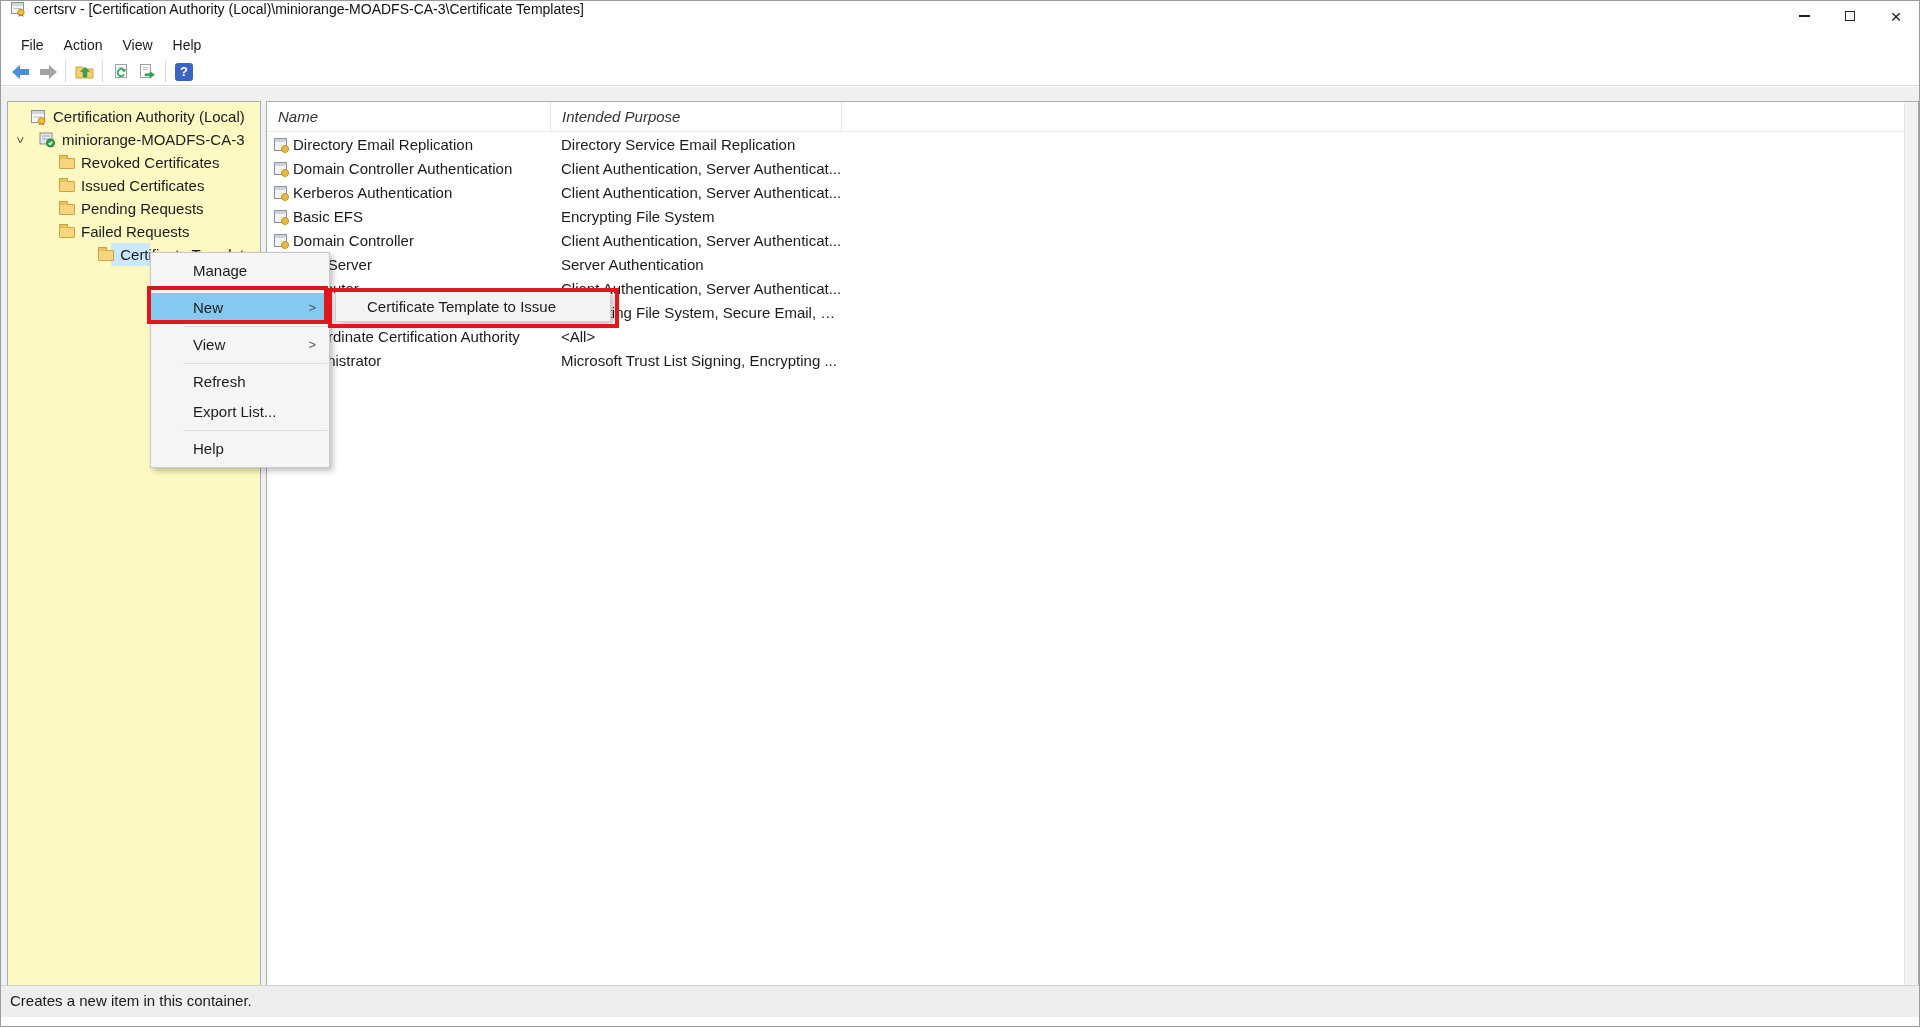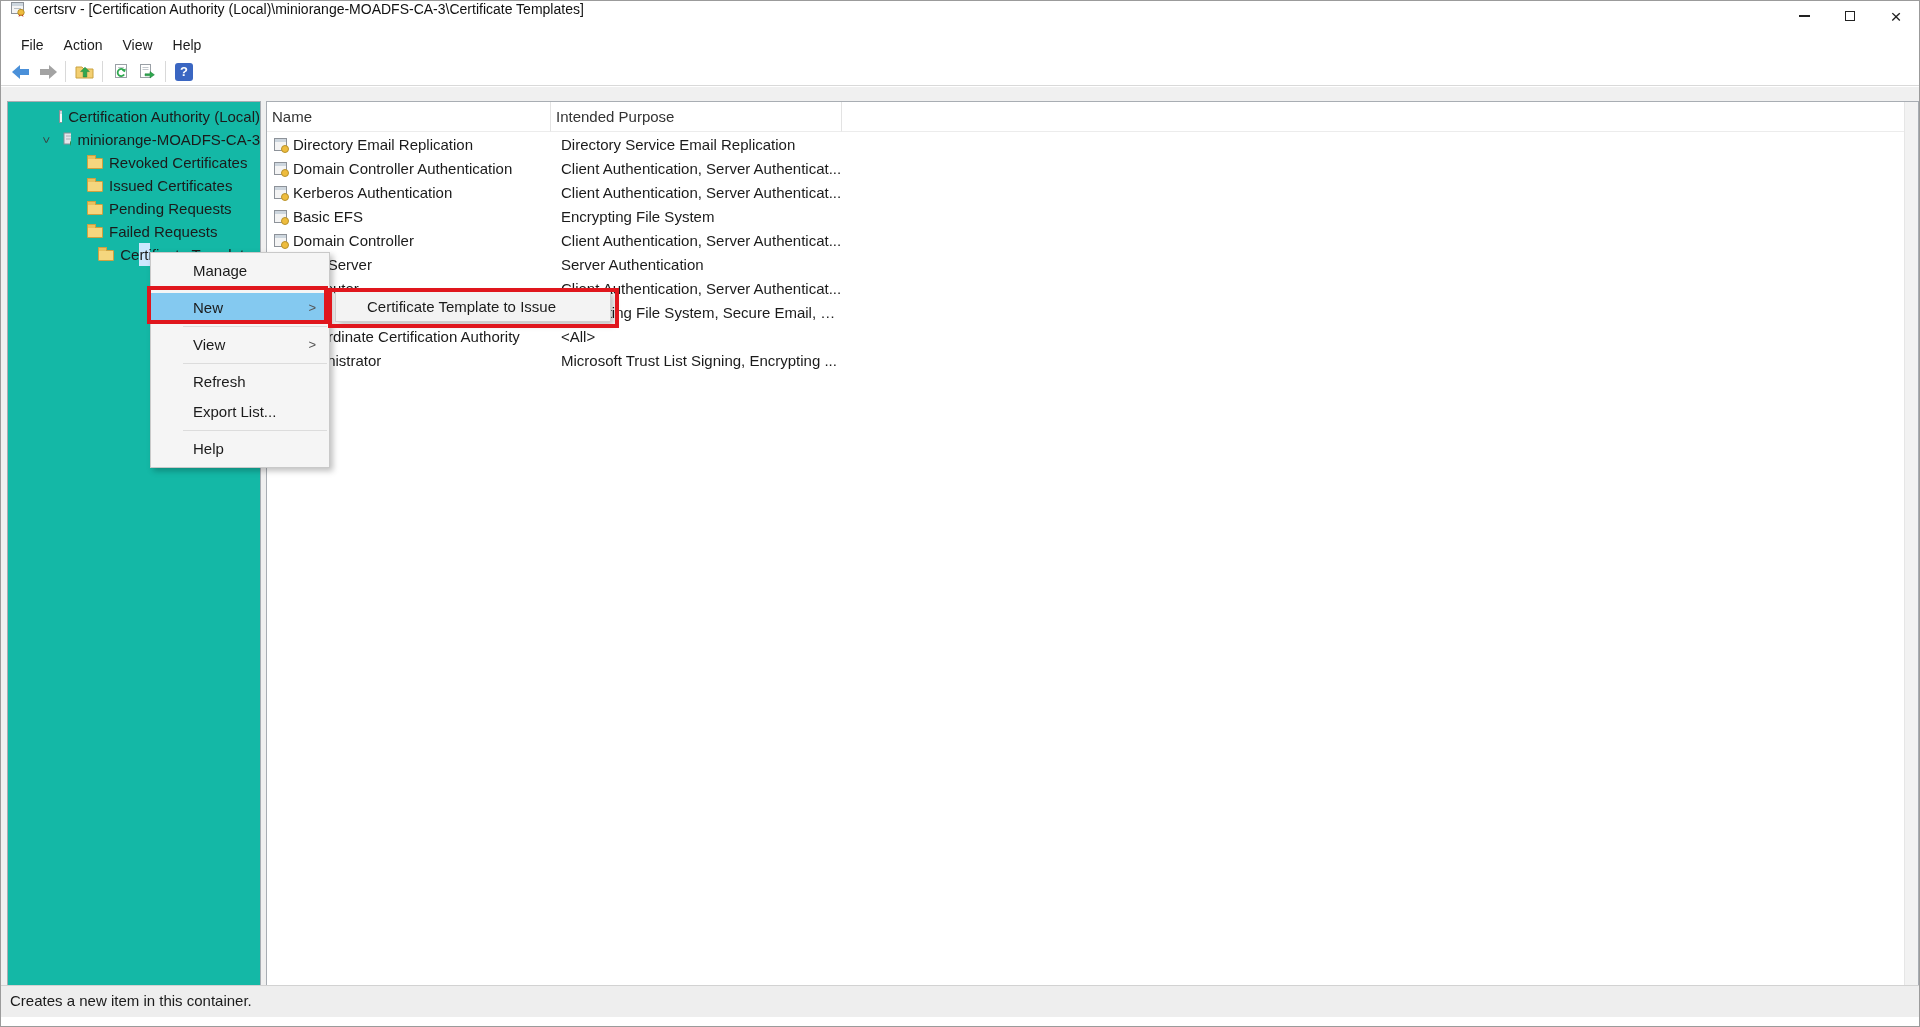--- a/index.html
+++ b/index.html
@@ -37,42 +37,42 @@
                          border-bottom:7px solid transparent; border-left:8px solid #a3a3a3; }
   .arrow.fwd::after    { content:""; position:absolute; right:8px; top:4px; width:9px; height:6px; background:#a3a3a3; }
   .help-ic { width:18px; height:18px; background:#3a66c2; border-radius:3px; color:#fff;
              font-size:13px; font-weight:bold; display:flex; align-items:center; justify-content:center; }
 
   
   .workspace { position:absolute; left:0; top:86px; width:100%; height:909px; background:#f0f0f0; }
 
   
   .tree-pane { position:absolute; left:6px; top:14px; width:254px; height:895px;
-               background:#14b8a6; border:1px solid #a8adb3; padding-top:3px; overflow:hidden;padding-left:28px; }
+               background:#fef9c3; border:1px solid #a8adb3; padding-top:3px; overflow:hidden; }
   .trow { position:relative; height:23px; display:flex; align-items:center; font-size:15px; white-space:nowrap; }
   .trow .lbl { margin-left:6px; }
   .chev { display:inline-block; transform:rotate(90deg) scaleY(1.2); font-size:11px; color:#3c3c3c; width:10px; text-align:center; }
   .ind-root { padding-left:22px; }
   .ind-ca   { padding-left:8px; }
   .ind-leaf { padding-left:51px; }
   .tree-sel { position:absolute; left:52px; top:0; height:23px; width:170px; background:#cce8ff; z-index:0; }
   .trow > * { position:relative; z-index:1; }
 
   .folder-ic { position:relative; width:16px; height:11px; background:#f5d67e;
                border:1px solid #cfa13f; border-radius:1px; margin-top:2px; flex:none; }
   .folder-ic::before { content:""; position:absolute; top:-4px; left:-1px; width:7px; height:3px;
                background:#e9c05e; border:1px solid #cfa13f; border-bottom:none; border-radius:1px 1px 0 0; }
 
   
   .list-pane { position:absolute; left:265px; top:14px; width:1653px; height:895px;
                background:#fff; border:1px solid #a8adb3; overflow:hidden; }
   .list-header { display:grid; grid-template-columns:284px 291px 1fr; height:30px;
                  align-items:center; font-size:15px; color:#333; }
-  .hcell { height:100%; display:flex; align-items:center; padding-left:5px;
-           border-right:1px solid #e3e3e3; border-bottom:1px solid #ececec; }
+  .hcell { height:100%; display:flex; align-items:center; padding-left:11px;
+           border-right:1px solid #e3e3e3; border-bottom:1px solid #ececec;font-style:italic; }
   .hcell.empty { border-right:none; }
   .lrow { display:grid; grid-template-columns:284px 291px 1fr; height:24px; align-items:center;
           font-size:15px; white-space:nowrap; }
   .ncell { display:flex; align-items:center; padding-left:7px; overflow:hidden; }
   .ncell .lbl { margin-left:6px; }
   .pcell { padding-left:10px; overflow:hidden; text-overflow:ellipsis; }
   .tpl-ic { position:relative; width:13px; height:13px; background:#f4f4f4;
             border:1px solid #8d9299; flex:none; }
   .tpl-ic::before { content:""; position:absolute; left:0; right:0; top:0; height:3px; background:#cdd6de; }
   .tpl-ic::after { content:""; position:absolute; right:-3px; bottom:-3px; width:6px; height:6px;

